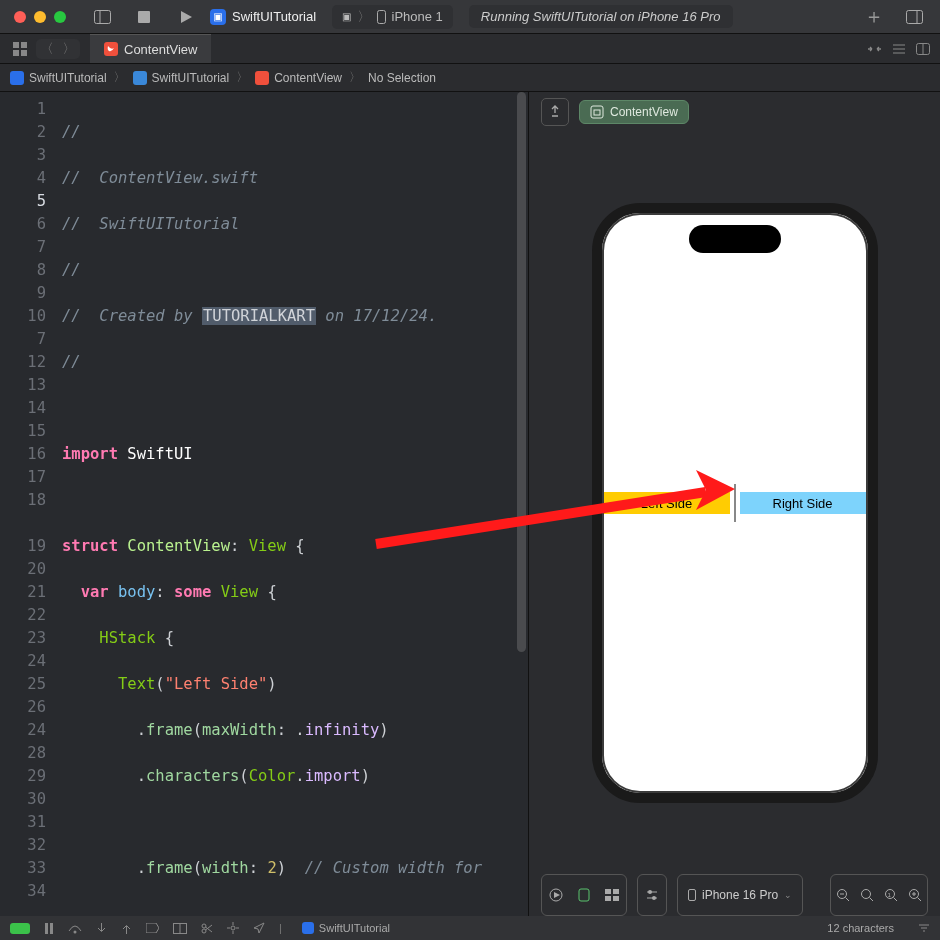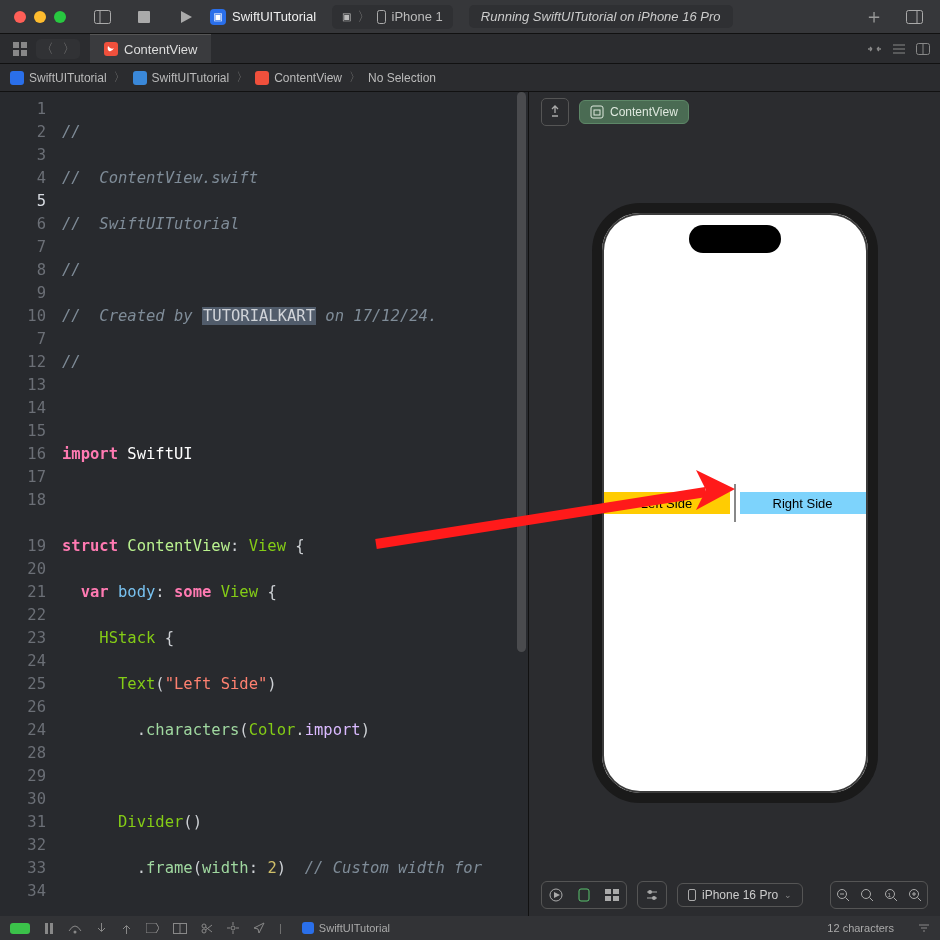--- a/index.html
+++ b/index.html
@@ -119,21 +119,21 @@
   .phone-content {
     position:absolute; inset:0; display:flex; align-items:center; justify-content:center;
   }
   .hstack { display:flex; align-items:center; width:100%; padding:0 2px; }
   .side-box { flex:1; height:22px; display:flex; align-items:center; justify-content:center; font-size:13px; color:#000; }
   .side-box.yellow { background:#ffcc02; }
   .side-box.green { background:#7dd3fc; }
   .vdiv { width:2px; background:#888; align-self:stretch; margin:0 4px; height:38px; }
 
   .canvas-toolbar {
-    height:42px; display:flex; align-items:center; padding:0 12px; gap:10px;
+    height:42px; display:flex; padding:0 12px; gap:10px;
   }
   .ct-group { display:flex; align-items:center; gap:0; border:1px solid #555; border-radius:6px; overflow:hidden; }
   .ct-btn { width:28px; height:26px; display:flex; align-items:center; justify-content:center; color:#aaa; }
   .ct-btn.green { color:#5ac46f; }
   .ct-device { display:flex; align-items:center; gap:6px; border:1px solid #555; border-radius:6px; padding:4px 10px; color:#ccc; font-size:12px; }
   .ct-right { margin-left:auto; display:flex; }
   .ct-zoom { display:flex; align-items:center; border:1px solid #555; border-radius:6px; }
   .ct-zoom .ct-btn { width:24px; }
 
   
@@ -322,23 +322,23 @@
 <div class="line"><span class="c-comment">//</span></div>
 <div class="line"><span class="c-comment">//  Created by </span><span class="c-marker">TUTORIALKART</span><span class="c-comment"> on <span>17/12/24</span>.</span></div>
 <div class="line"><span class="c-comment">//</span></div>
 <div class="line"></div>
 <div class="line"><span class="c-imp">import</span> <span class="c-mod">SwiftUI</span></div>
 <div class="line"></div>
 <div class="line"><span class="c-kw">struct</span> <span class="c-type">ContentView</span><span class="c-punct">:</span> <span class="c-typeC">View</span> <span class="c-punct">{</span></div>
 <div class="line">  <span class="c-kw">var</span> <span class="c-var">body</span><span class="c-punct">:</span> <span class="c-kw">some</span> <span class="c-typeC">View</span> <span class="c-punct">{</span></div>
 <div class="line">    <span class="c-typeC">HStack</span> <span class="c-punct">{</span></div>
 <div class="line">      <span class="c-typeC">Text</span><span class="c-punct">(</span><span class="c-str">"Left Side"</span><span class="c-punct">)</span></div>
+<div class="line">        <span class="c-punct">.</span><span class="c-method">frame</span><span class="c-punct">(</span><span class="c-method">maxWidth</span><span class="c-punct">:</span> <span class="c-punct">.</span><span class="c-prop">infinity</span><span class="c-punct">)</span></div>
 <div class="line">        <span class="c-punct">.</span><span class="c-method">characters</span><span class="c-punct">(</span><span class="c-typeC">Color</span><span class="c-punct">.</span><span class="c-prop">import</span><span class="c-punct">)</span></div>
 <div class="line"></div>
-<div class="line">      <span class="c-typeC">Divider</span><span class="c-punct">()</span></div>
 <div class="line">        <span class="c-punct">.</span><span class="c-method">frame</span><span class="c-punct">(</span><span class="c-method">width</span><span class="c-punct">:</span> <span class="c-num">2</span><span class="c-punct">)</span>  <span class="c-comment">// Custom width for</span></div>
 
 
 
 
 
 
 
 
 

